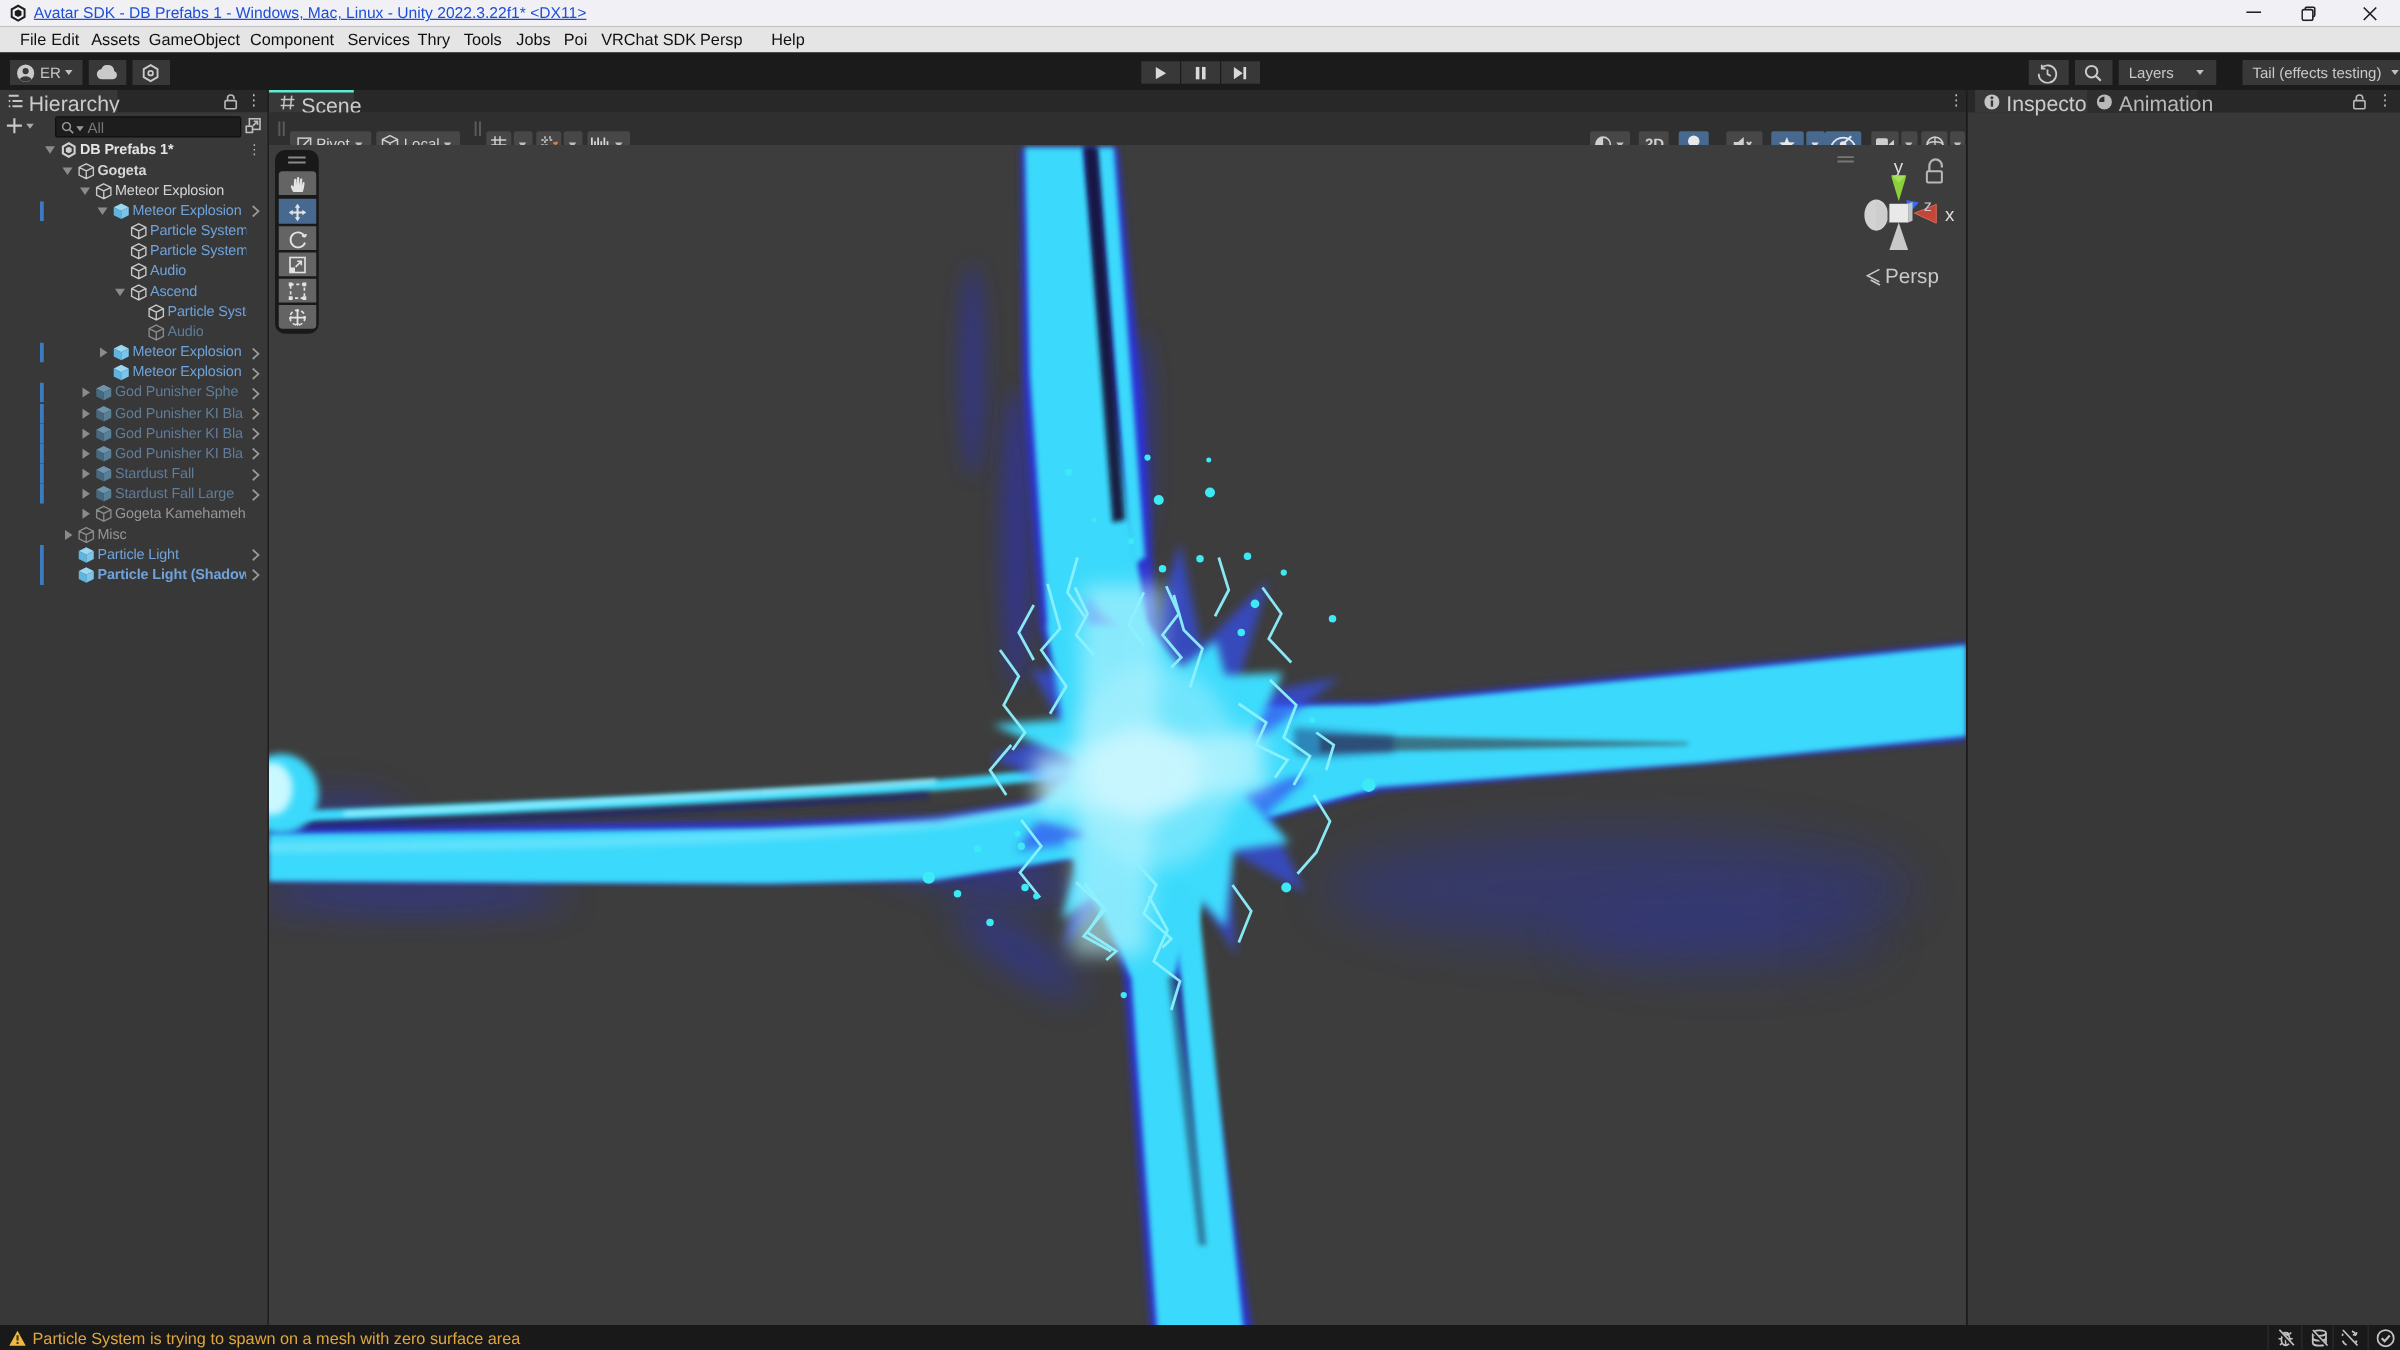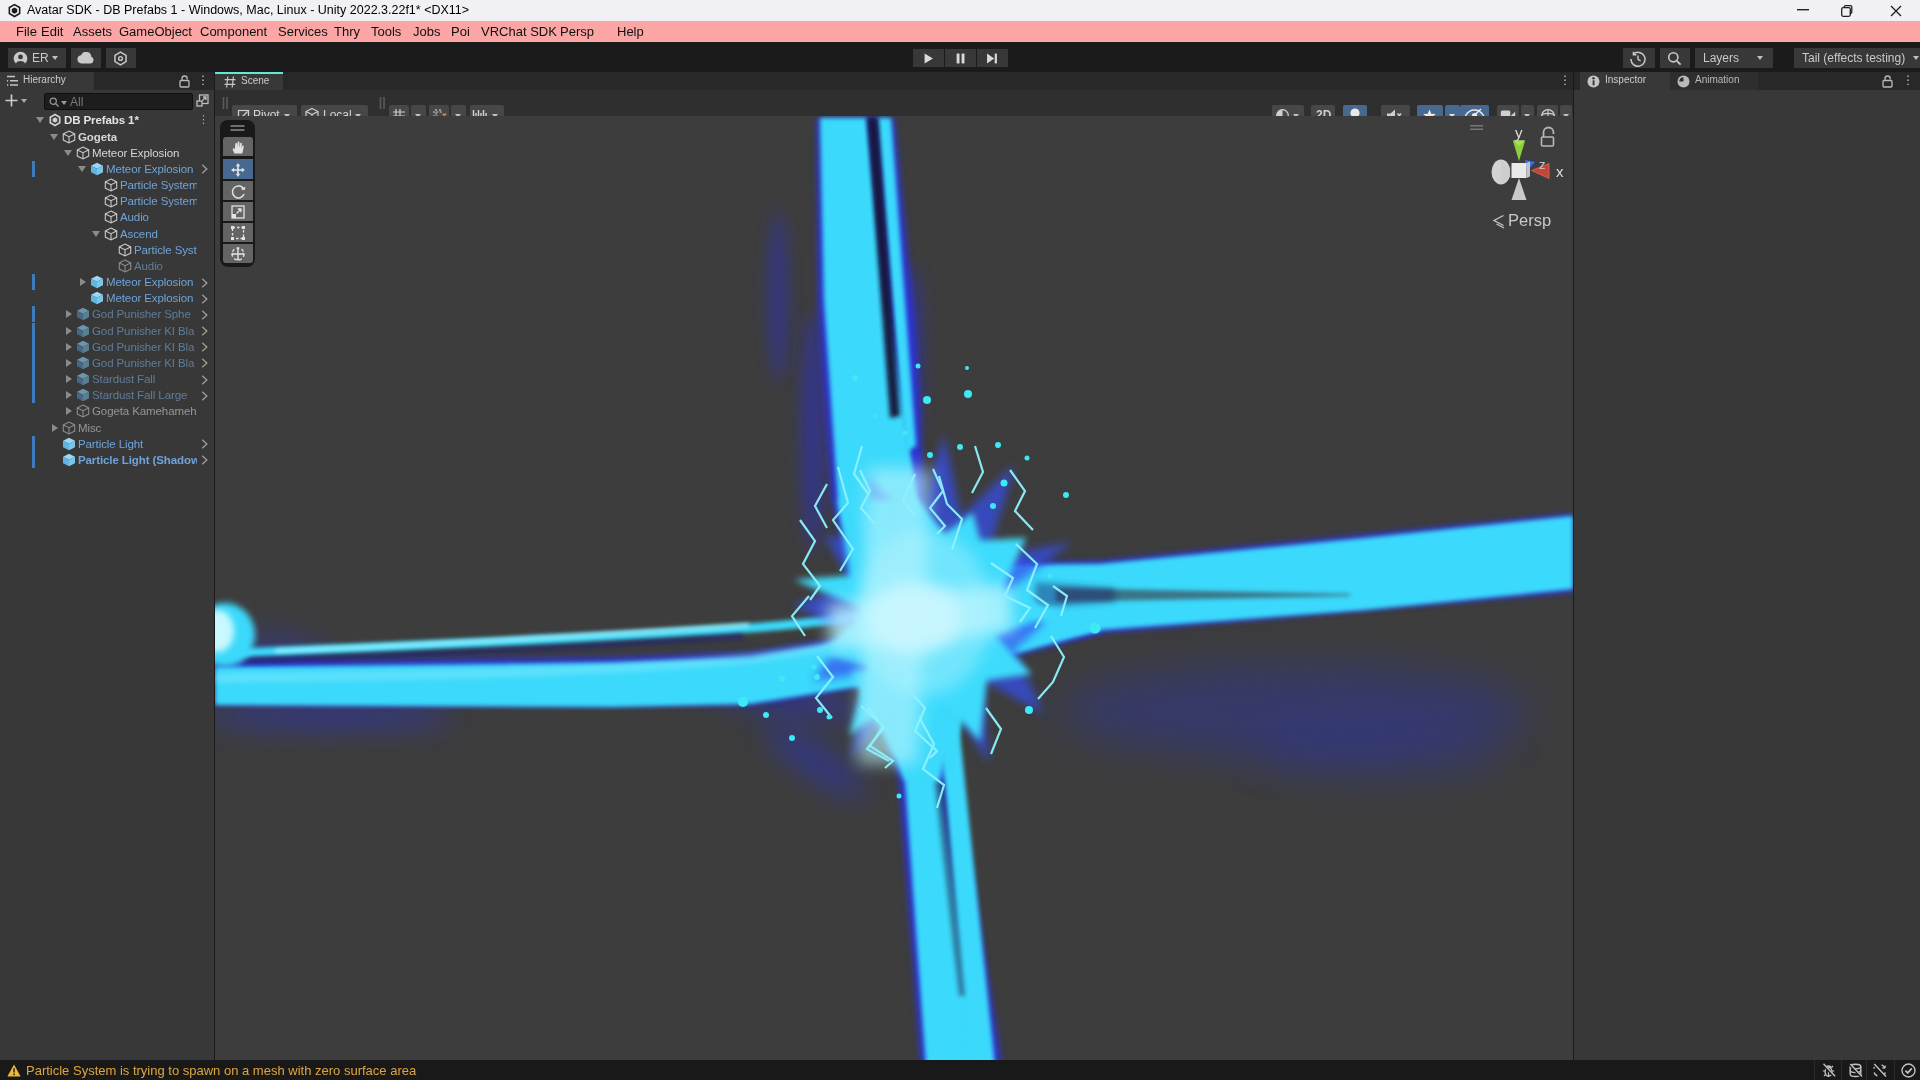--- a/index.html
+++ b/index.html
@@ -1,27 +1,27 @@
 <!DOCTYPE html>
 <html><head>
 <meta charset="utf-8">
 <style>
   * { margin:0; padding:0; box-sizing:border-box; }
   html,body { width:1920px; height:1080px; overflow:hidden; background:#191919;
     font-family:"Liberation Sans", sans-serif; }
   .titlebar { position:absolute; left:0; top:0; width:1920px; height:21px; background:#f1f1f5; }
-  .titletxt { position:absolute; left:27px; top:3px; font-size:12.5px; color:#000000; }
-  .menubar { position:absolute; left:0; top:21px; width:1920px; height:21px; background:#fca5a5; }
+  .titletxt { position:absolute; left:27px; top:3px; font-size:12.5px; color:#1d4ed8;text-decoration:underline; }
+  .menubar { position:absolute; left:0; top:21px; width:1920px; height:21px; background:#e5e5e5; }
   .menubar span { position:absolute; top:3px; font-size:13px; color:#101010; }
   .toolbar { position:absolute; left:0; top:42px; width:1920px; height:30px; background:#1b1b1b; }
   .tbtn { position:absolute; top:6px; height:20px; background:#383838; border-radius:0; color:#c9c9c9; font-size:12px; }
   
   .hier { position:absolute; left:0; top:72px; width:215px; height:988px; background:#383838; }
   .tabbar { position:absolute; height:18px; background:#282828; }
-  .tab { position:absolute; top:0; height:18px; background:#383838; color:#cccccc; font-size:10px;text-decoration:underline; }
+  .tab { position:absolute; top:0; height:18px; background:#383838; color:#cccccc; font-size:17px;text-decoration:underline; }
   .hrow { position:absolute; left:0; width:215px; height:16px; overflow:hidden; white-space:nowrap; }
   .hrow .txt { font-size:11.5px; line-height:16px; letter-spacing:-0.1px; }
   .arrow { position:absolute; top:4px; width:0; height:0; }
   .arr-r { border-left:6px solid #8b8b8b; border-top:4px solid transparent; border-bottom:4px solid transparent; }
   .arr-d { border-top:6px solid #8b8b8b; border-left:4px solid transparent; border-right:4px solid transparent; top:5px; }
   .marker { position:absolute; left:32px; top:0; width:2.5px; height:16px; background:#3d7bc0; }
   .chev { position:absolute; left:201px; top:3.5px; width:7px; height:10px; }
   
   .scene { position:absolute; left:215px; top:72px; width:1358px; height:988px; background:#3d3d3d; }
   .sctoolbar { position:absolute; left:0; top:18px; width:1358px; height:26px; background:#2f2f2f; }

